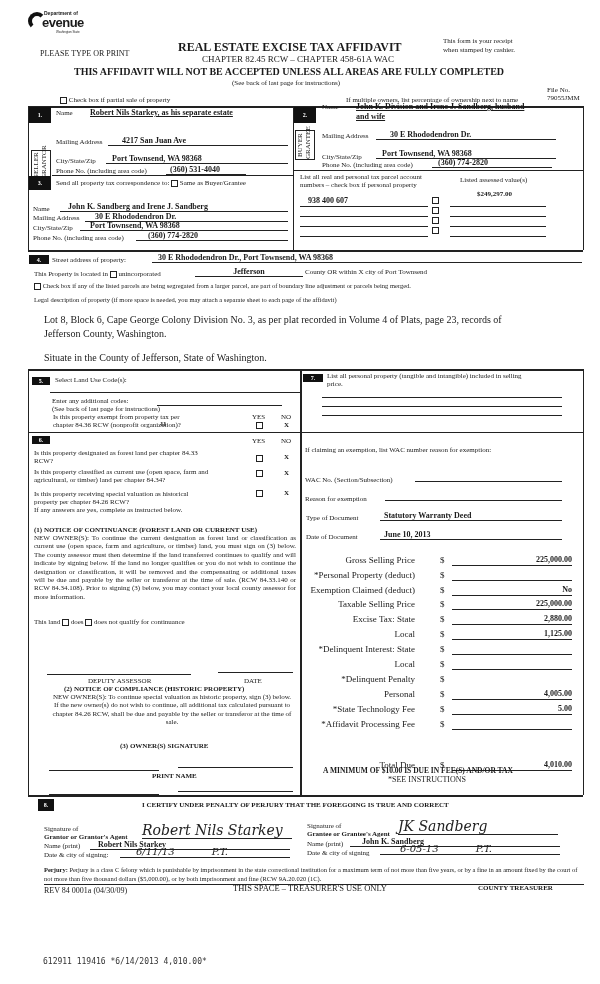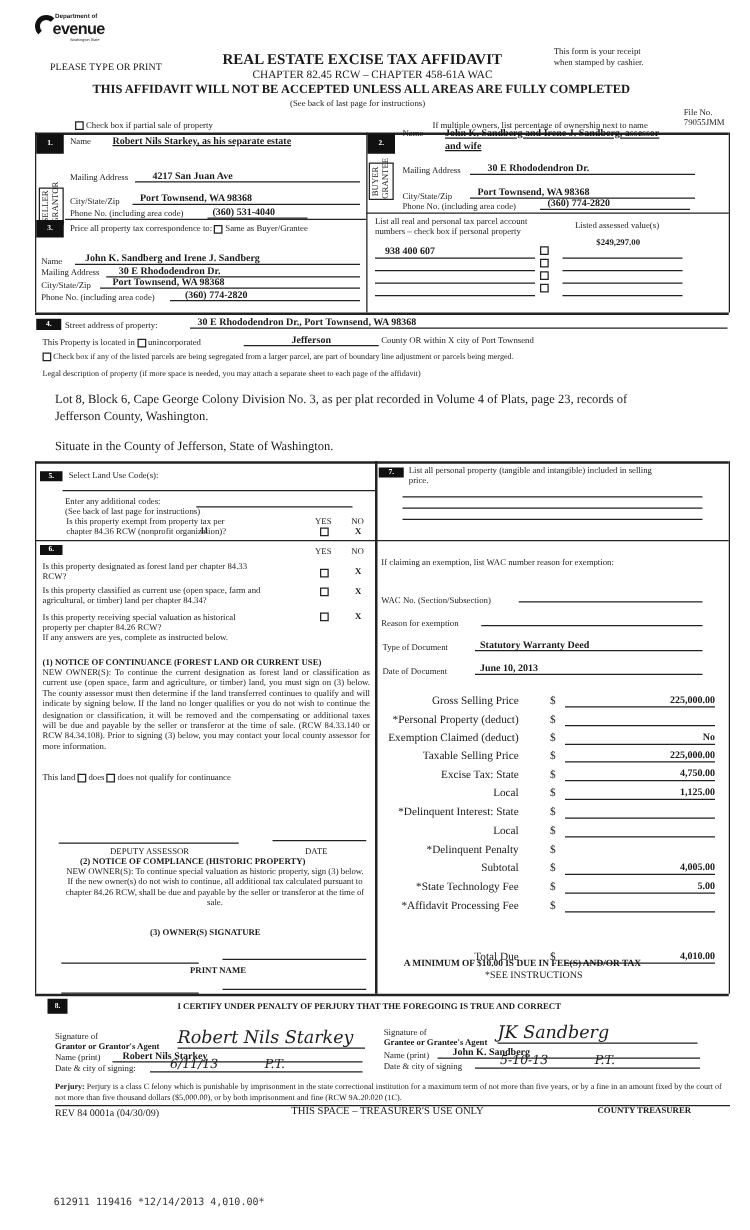--- a/index.html
+++ b/index.html
@@ -61,40 +61,40 @@
 <div class="abs" style="left:56px;top:138px;font-size:7px;">Mailing Address</div>
 <div class="abs fill ul" style="left:108px;top:136px;width:180px;padding-left:14px;">4217 San Juan Ave</div>
 <div class="abs" style="left:56px;top:157px;font-size:7px;">City/State/Zip</div>
 <div class="abs fill ul" style="left:106px;top:154px;width:182px;padding-left:6px;">Port Townsend, WA 98368</div>
 <div class="abs" style="left:56px;top:167px;font-size:7px;">Phone No. (including area code)</div>
 <div class="abs fill ul" style="left:166px;top:165px;width:80px;padding-left:4px;">(360) 531-4040</div>
 <div class="line" style="left:52px;top:175px;width:241px;"></div>
 
 <div class="abs num" style="left:29px;top:176px;width:22px;height:14px;">3.</div>
 <div class="abs" style="left:56px;top:179px;font-size:7px;">
-  <span>Price all property tax correspondence to:</span>
+  <span>Send all property tax correspondence to:</span>
   <span class="cb"></span>
   <span>Same as Buyer/Grantee</span>
 </div>
 <div class="abs" style="left:33px;top:205px;font-size:7px;">Name</div>
 <div class="abs fill ul" style="left:60px;top:202px;width:228px;padding-left:8px;">John K. Sandberg and Irene J. Sandberg</div>
 <div class="abs" style="left:33px;top:214px;font-size:7px;">Mailing Address</div>
 <div class="abs fill ul" style="left:85px;top:212px;width:203px;padding-left:10px;">30 E Rhododendron Dr.</div>
 <div class="abs" style="left:33px;top:224px;font-size:7px;">City/State/Zip</div>
 <div class="abs fill ul" style="left:80px;top:221px;width:208px;padding-left:10px;">Port Townsend, WA 98368</div>
 <div class="abs" style="left:33px;top:234px;font-size:7px;">Phone No. (including area code)</div>
 <div class="abs fill ul" style="left:136px;top:231px;width:152px;padding-left:12px;">(360) 774-2820</div>
 
 <div class="abs num" style="left:294px;top:107px;width:22px;height:16px;">2.</div>
 <div class="abs" style="left:295px;top:130px;width:20px;height:30px;border:1px solid #222;display:flex;">
   <div class="vert">BUYER</div>
   <div class="vert">GRANTEE</div>
 </div>
 <div class="abs" style="left:322px;top:103px;font-size:7px;">Name</div>
-<div class="abs fill" style="left:356px;top:102px;text-decoration:underline;">John K. Sandberg and Irene J. Sandberg, assessor</div>
+<div class="abs fill" style="left:356px;top:102px;text-decoration:underline;">John K. Division and Irene J. Sandberg, husband</div>
 <div class="abs fill" style="left:356px;top:112px;text-decoration:underline;">and wife</div>
 <div class="abs" style="left:322px;top:132px;font-size:7px;">Mailing Address</div>
 <div class="abs fill ul" style="left:376px;top:130px;width:180px;padding-left:14px;">30 E Rhododendron Dr.</div>
 <div class="abs" style="left:322px;top:153px;font-size:7px;">City/State/Zip</div>
 <div class="abs fill ul" style="left:376px;top:149px;width:180px;padding-left:6px;">Port Townsend, WA 98368</div>
 <div class="abs" style="left:322px;top:161px;font-size:7px;">Phone No. (including area code)</div>
 <div class="abs fill ul" style="left:432px;top:158px;width:120px;padding-left:6px;">(360) 774-2820</div>
 <div class="line" style="left:293px;top:170px;width:290px;"></div>
 
 <div class="abs" style="left:300px;top:173px;font-size:7px;">List all real and personal tax parcel account</div>
@@ -228,21 +228,21 @@
   <span class="val">No</span>
 </div>
 <div class="money-row" style="top:599px;">
   <span class="lbl">Taxable Selling Price</span>
   <span class="dol">$</span>
   <span class="val">225,000.00</span>
 </div>
 <div class="money-row" style="top:614px;">
   <span class="lbl">Excise Tax:  State</span>
   <span class="dol">$</span>
-  <span class="val">4,750.00</span>
+  <span class="val">2,880.00</span>
 </div>
 <div class="money-row" style="top:629px;">
   <span class="lbl">Local</span>
   <span class="dol">$</span>
   <span class="val">1,125.00</span>
 </div>
 <div class="money-row" style="top:644px;">
   <span class="lbl">*Delinquent Interest:  State</span>
   <span class="dol">$</span>
   <span class="val"></span>
@@ -251,21 +251,21 @@
   <span class="lbl">Local</span>
   <span class="dol">$</span>
   <span class="val"></span>
 </div>
 <div class="money-row" style="top:674px;">
   <span class="lbl">*Delinquent Penalty</span>
   <span class="dol">$</span>
   <span class="val" style="border-bottom:none;"></span>
 </div>
 <div class="money-row" style="top:689px;">
-  <span class="lbl">Subtotal</span>
+  <span class="lbl">Personal</span>
   <span class="dol">$</span>
   <span class="val">4,005.00</span>
 </div>
 <div class="money-row" style="top:704px;text-decoration:underline;">
   <span class="lbl">*State Technology Fee</span>
   <span class="dol">$</span>
   <span class="val">5.00</span>
 </div>
 <div class="money-row" style="top:719px;padding-left:22px;">
   <span class="lbl">*Affidavit Processing Fee</span>
@@ -296,26 +296,26 @@
   <span style="margin-left:34px;">P.T.</span>
 </div>
 
 <div class="abs" style="left:307px;top:822px;font-size:7px;">Signature of</div>
 <div class="abs b" style="left:307px;top:830px;font-size:7px;">Grantee or Grantee's Agent</div>
 <div class="abs sig ul" style="left:398px;top:818px;width:160px;">JK Sandberg</div>
 <div class="abs" style="left:307px;top:840px;font-size:7px;">Name (print)</div>
 <div class="abs fill ul" style="left:350px;top:837px;width:210px;padding-left:12px;">John K. Sandberg</div>
 <div class="abs" style="left:307px;top:849px;font-size:7px;">Date &amp; city of signing</div>
 <div class="abs sig ul" style="left:380px;top:843px;width:180px;font-size:10px;padding-left:20px;white-space:nowrap;">
-  <span>5-10-13</span>
+  <span>6-05-13</span>
   <span style="margin-left:34px;">P.T.</span>
 </div>
 
 <div class="abs" style="left:44px;top:866px;width:540px;font-size:6.5px;line-height:8.5px;">
   <span class="b">Perjury:</span>
   <span>Perjury is a class C felony which is punishable by imprisonment in the state correctional institution for a maximum term of not more than five years, or by a fine in an amount fixed by the court of not more than five thousand dollars ($5,000.00), or by both imprisonment and fine (RCW 9A.20.020 (1C).</span>
 </div>
 <div class="line" style="left:44px;top:884px;width:540px;"></div>
 <div class="abs" style="left:44px;top:886px;font-size:8px;">REV 84 0001a (04/30/09)</div>
 <div class="abs" style="left:233px;top:883px;font-size:8.5px;font-family:Liberation Serif, serif;">THIS SPACE – TREASURER'S USE ONLY</div>
 <div class="abs b" style="left:478px;top:884px;font-size:7px;">COUNTY TREASURER</div>
 
-<div class="abs stamp" style="left:43px;top:957px;">612911 119416 *12/14/2013 4,010.00*</div>
+<div class="abs stamp" style="left:43px;top:957px;">612911 119416 *6/14/2013 4,010.00*</div>
 
 </body></html>

